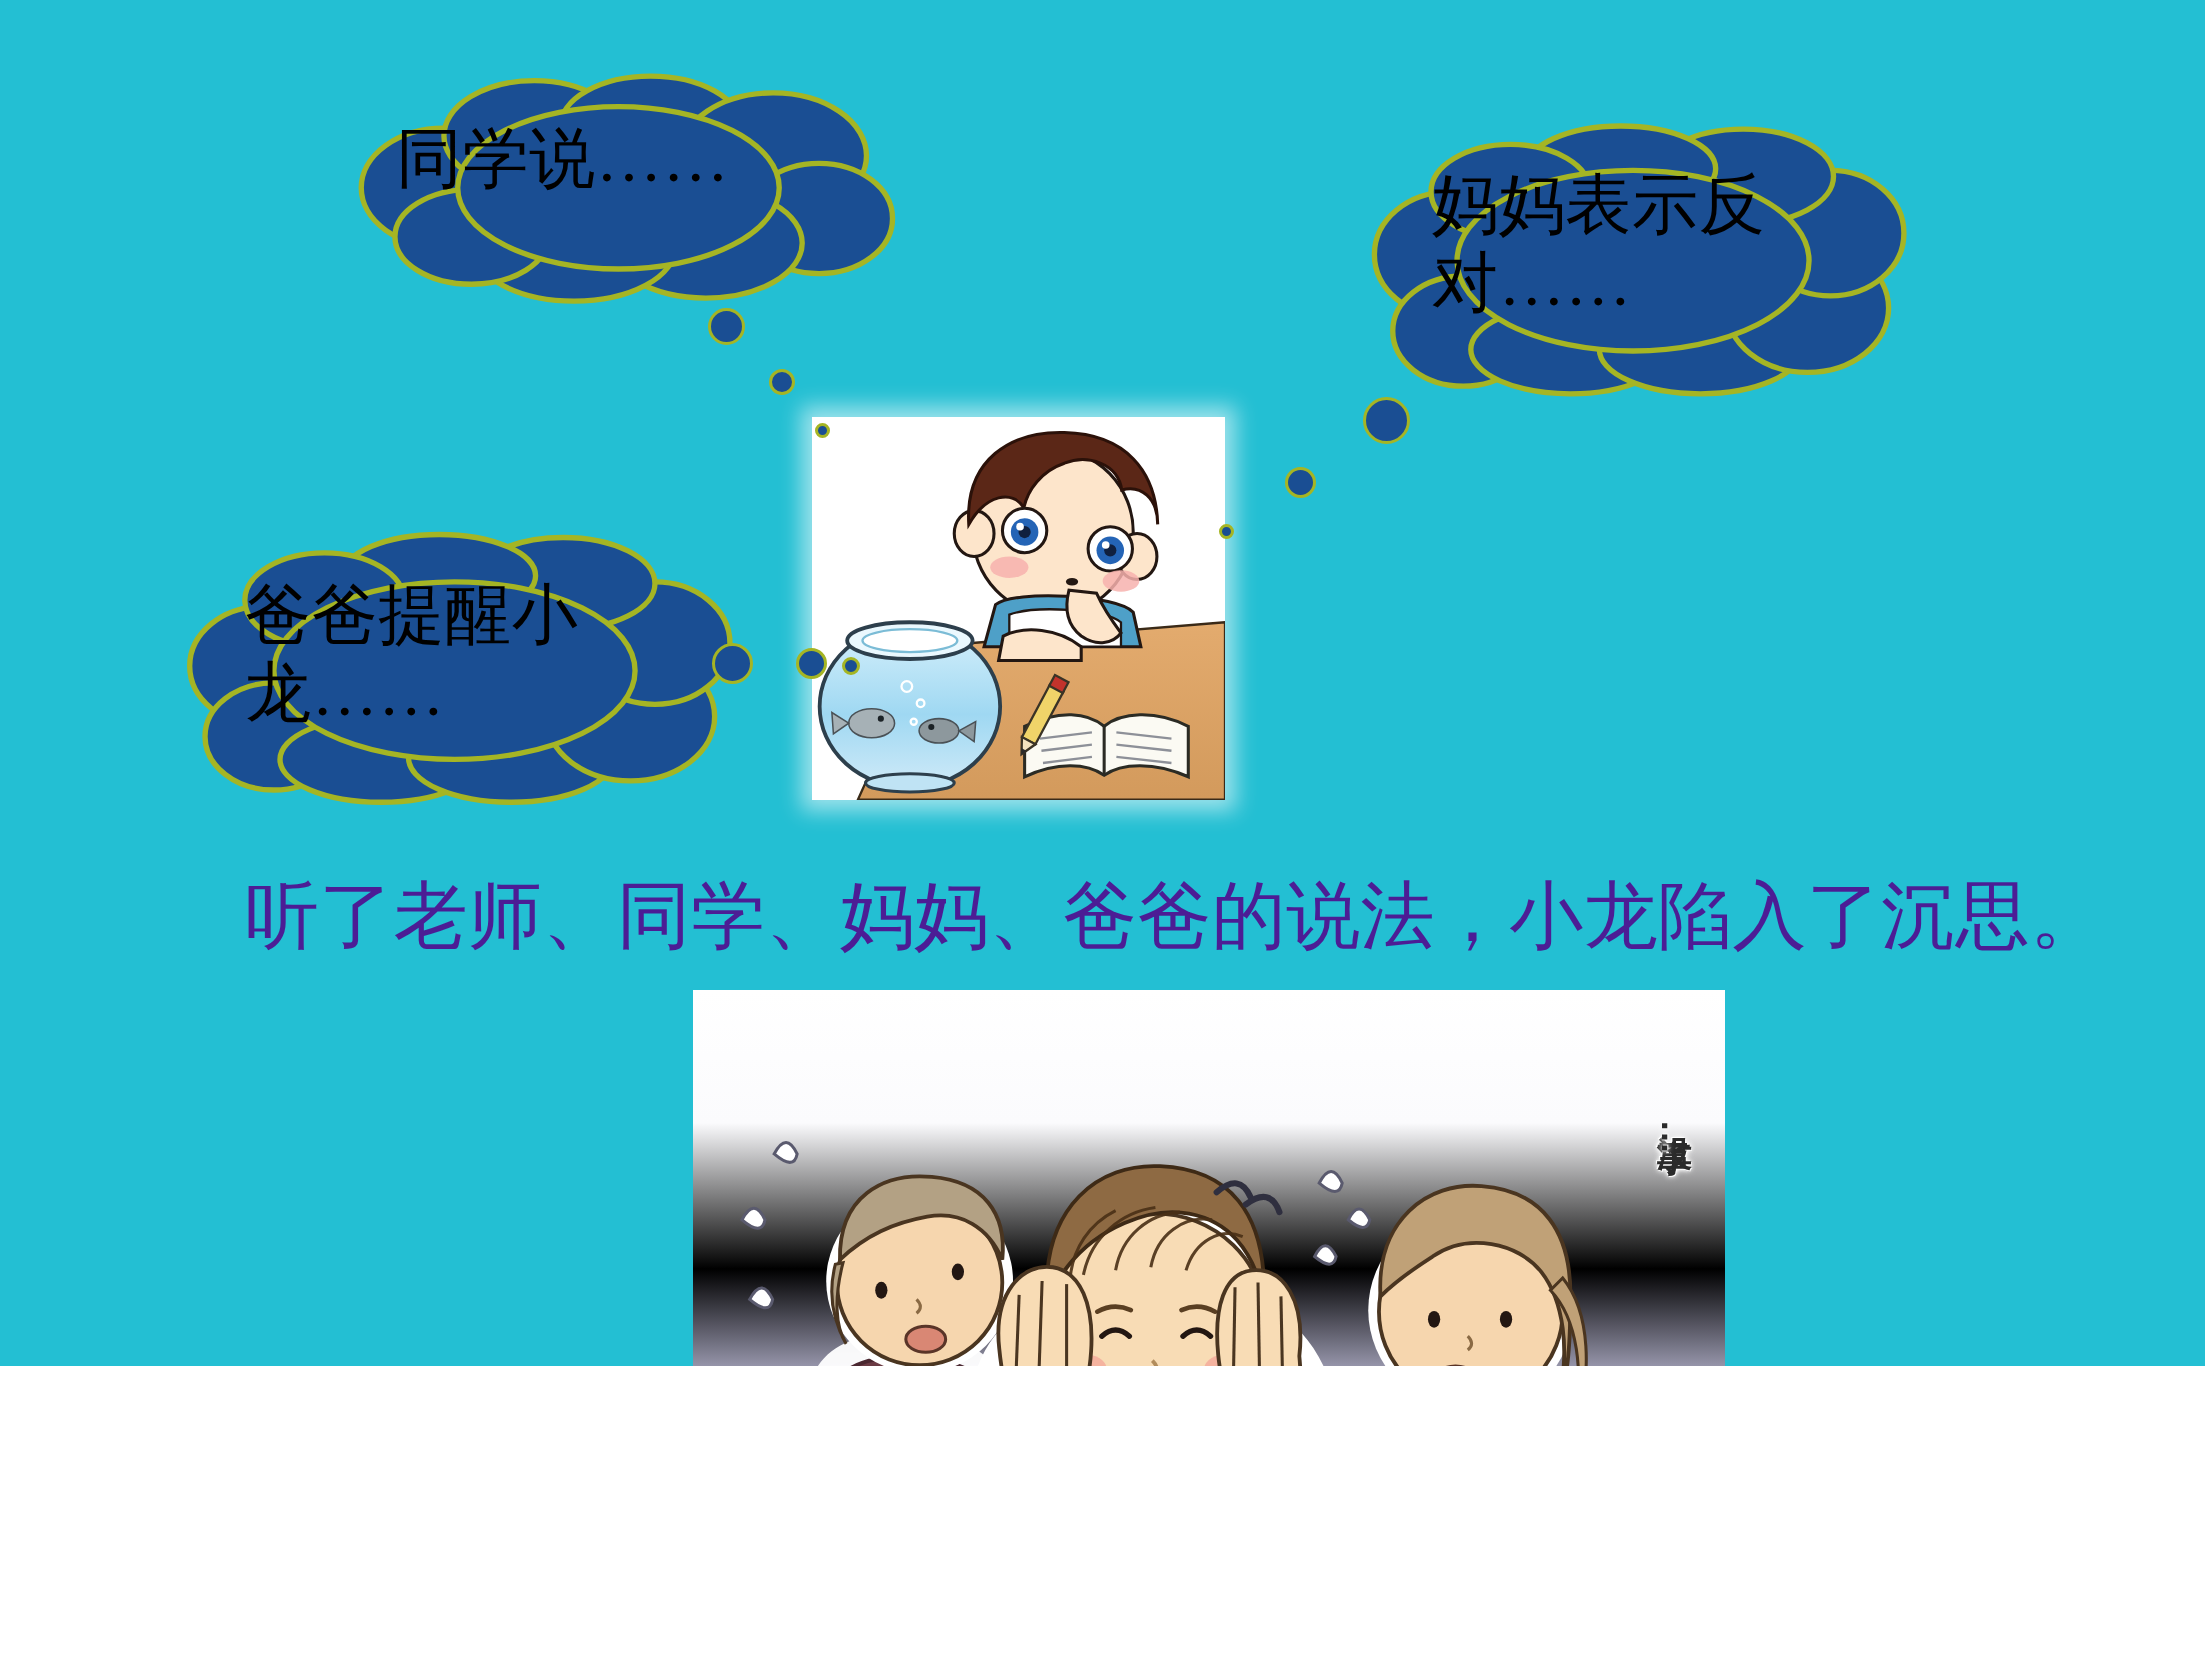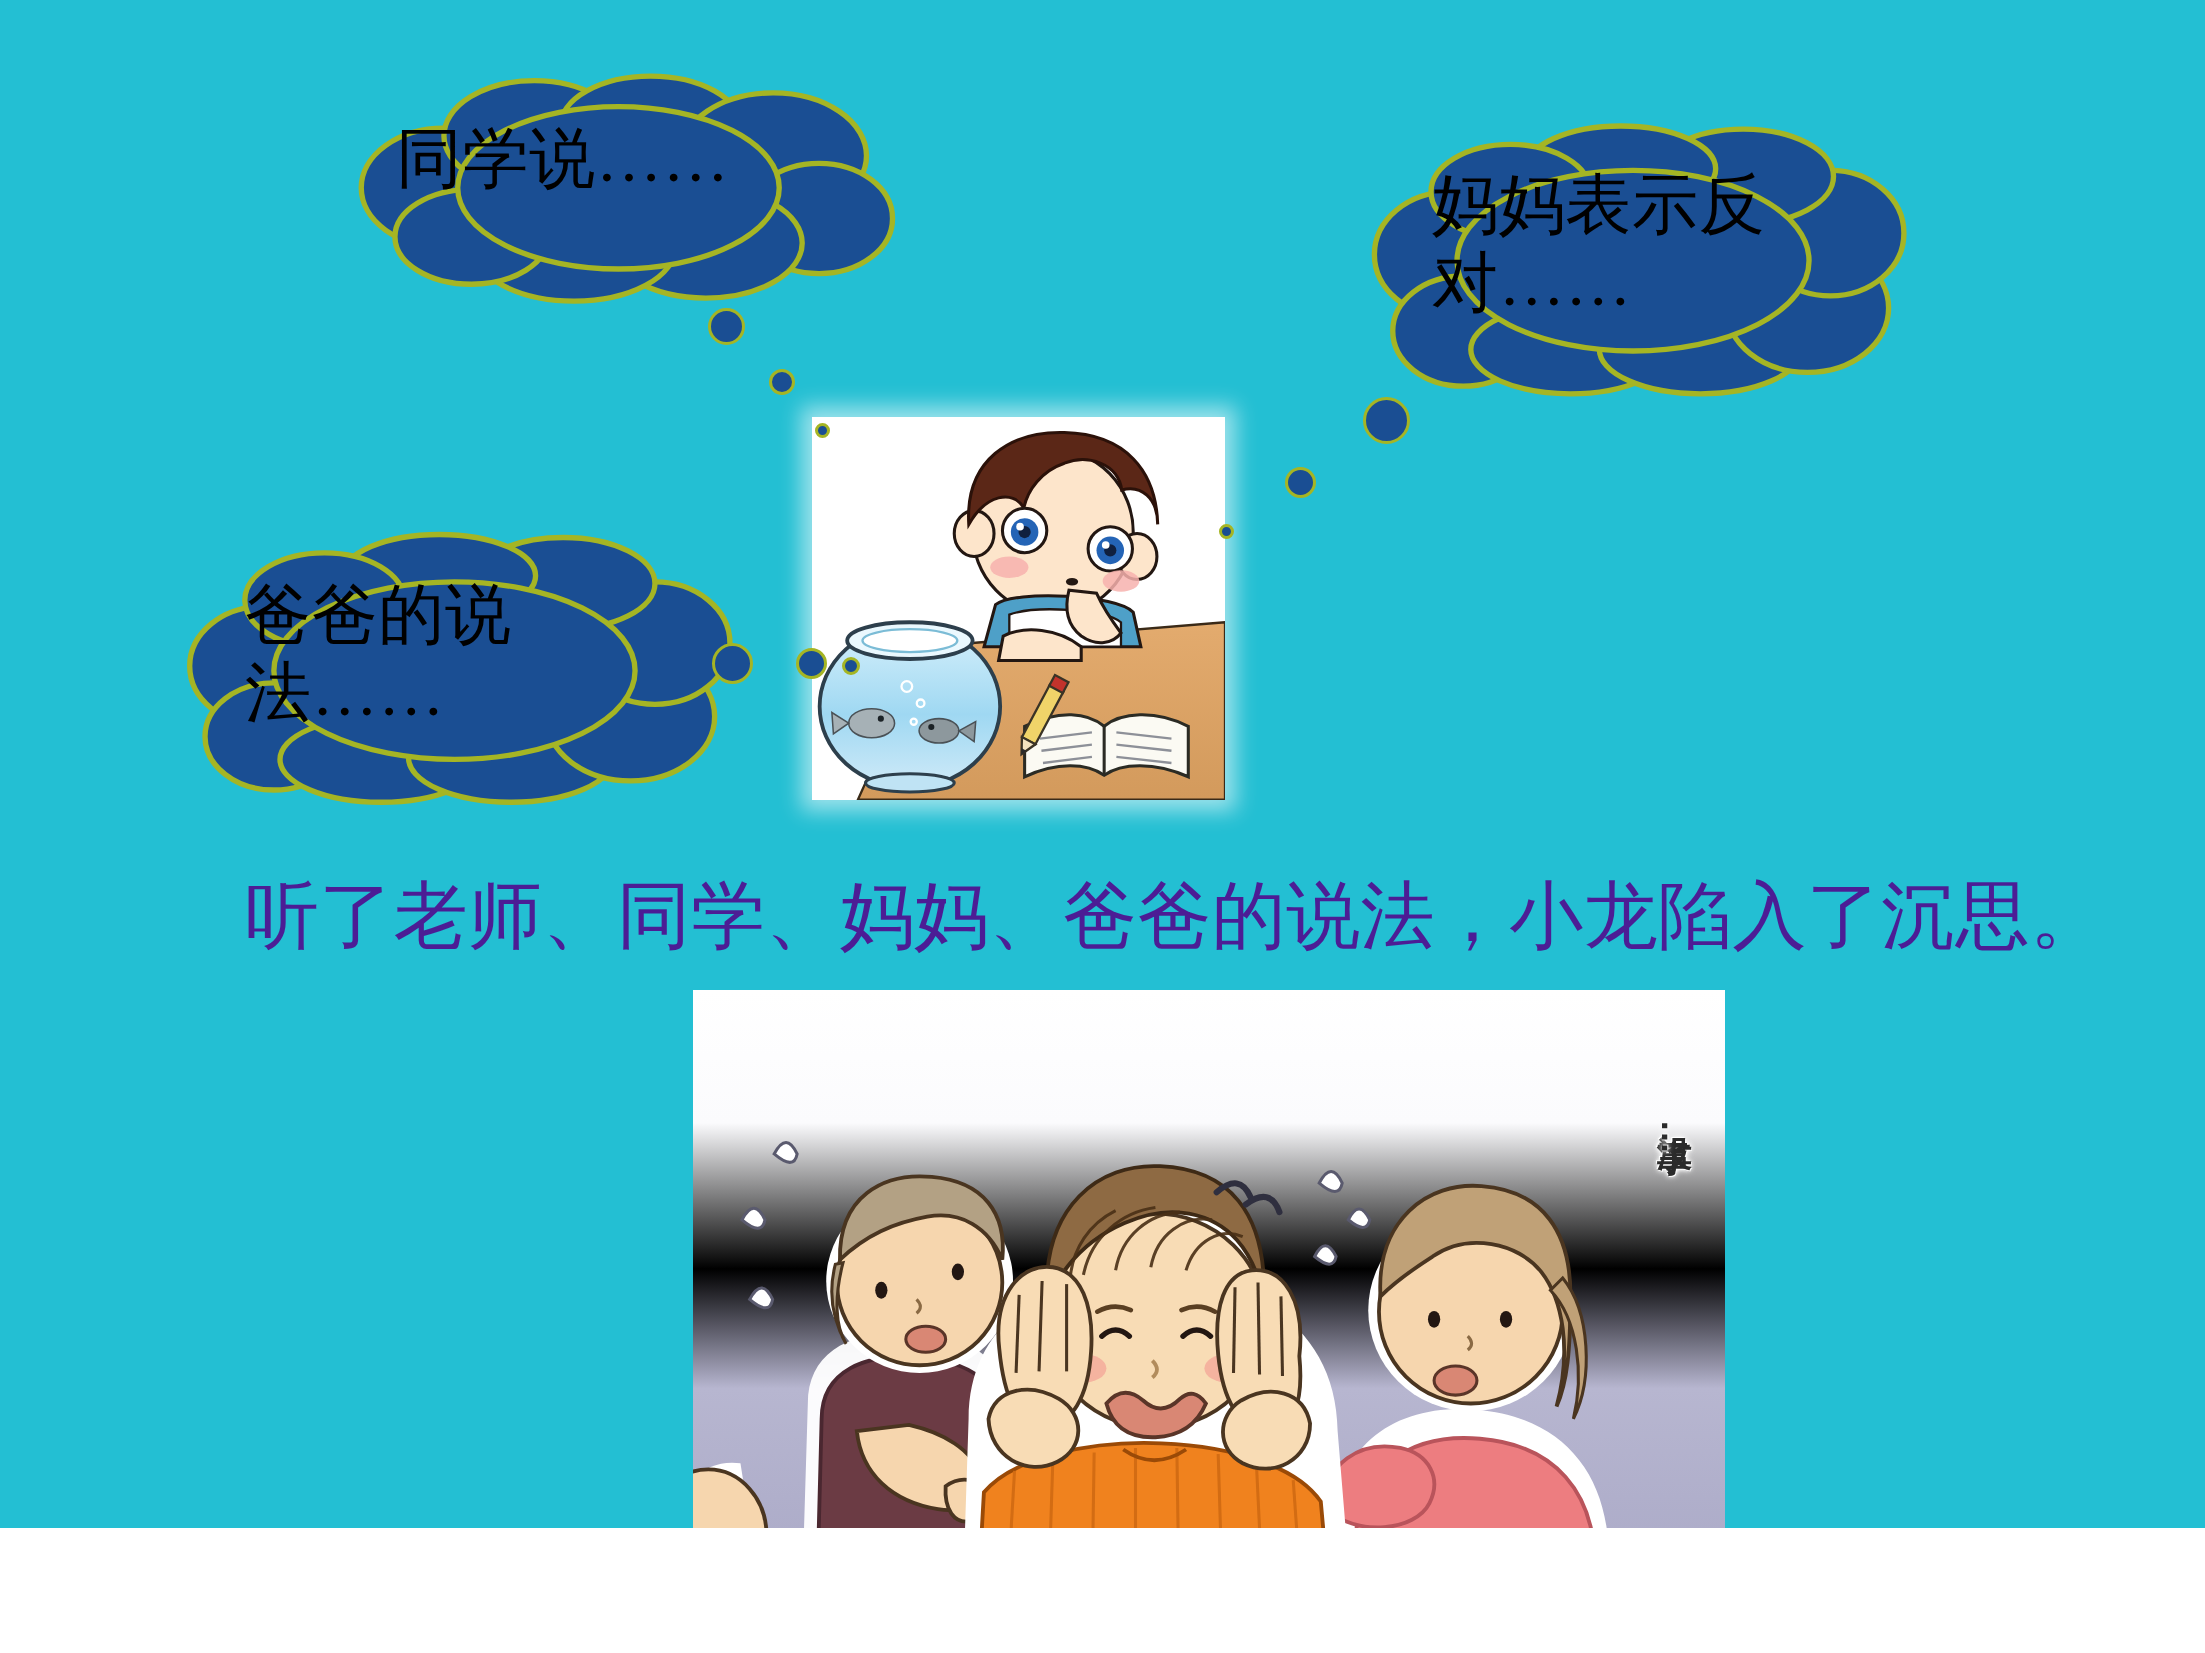--- a/index.html
+++ b/index.html
@@ -8,21 +8,21 @@
   }
   body {
     width: 2205px;
     height: 1654px;
     overflow: hidden;
     font-family: "Liberation Serif", "DejaVu Serif", serif;
   }
   #slide {
     position: relative;
     width: 2205px;
-    height: 1528px;
+    height: 1366px;
     background: #23bfd3;
     overflow: hidden;
   }
 
   
   .cloud {
     position: absolute;
   }
   .cloud svg {
     position: absolute;
@@ -260,21 +260,21 @@
         <ellipse cx="282" cy="292" rx="132" ry="56"></ellipse>
         <ellipse cx="452" cy="290" rx="134" ry="58"></ellipse>
         <ellipse cx="608" cy="236" rx="110" ry="84"></ellipse>
         <ellipse cx="640" cy="140" rx="98" ry="80"></ellipse>
         <ellipse cx="520" cy="62" rx="120" ry="60"></ellipse>
         <ellipse cx="358" cy="52" rx="126" ry="54"></ellipse>
         <ellipse cx="208" cy="84" rx="104" ry="62"></ellipse>
         <ellipse cx="378" cy="176" rx="236" ry="116"></ellipse>
       </g>
     </svg>
-    <div class="cloud-text">爸爸的说法……</div>
+    <div class="cloud-text">爸爸提醒小龙……</div>
   </div>
 
   <div class="dot" style="left: 708px; top: 308px; width: 37px; height: 37px; background: rgb(26, 78, 147); border-color: rgb(165, 181, 36);"></div>
   <div class="dot" style="left: 769px; top: 369px; width: 26px; height: 26px; background: rgb(26, 78, 147); border-color: rgb(165, 181, 36);"></div>
   <div class="dot" style="left: 815px; top: 423px; width: 15.3px; height: 15.3px; border-width: 3.1px; background: rgb(26, 78, 147); border-color: rgb(165, 181, 36);"></div>
 
   <div class="dot" style="left: 1363px; top: 397px; width: 47px; height: 47px; background: rgb(26, 78, 147); border-color: rgb(165, 181, 36);"></div>
   <div class="dot" style="left: 1285px; top: 467px; width: 31px; height: 31px; background: rgb(26, 78, 147); border-color: rgb(165, 181, 36);"></div>
   <div class="dot" style="left: 1219px; top: 524px; width: 15.3px; height: 15.3px; border-width: 3.1px; background: rgb(26, 78, 147); border-color: rgb(165, 181, 36);"></div>
 

